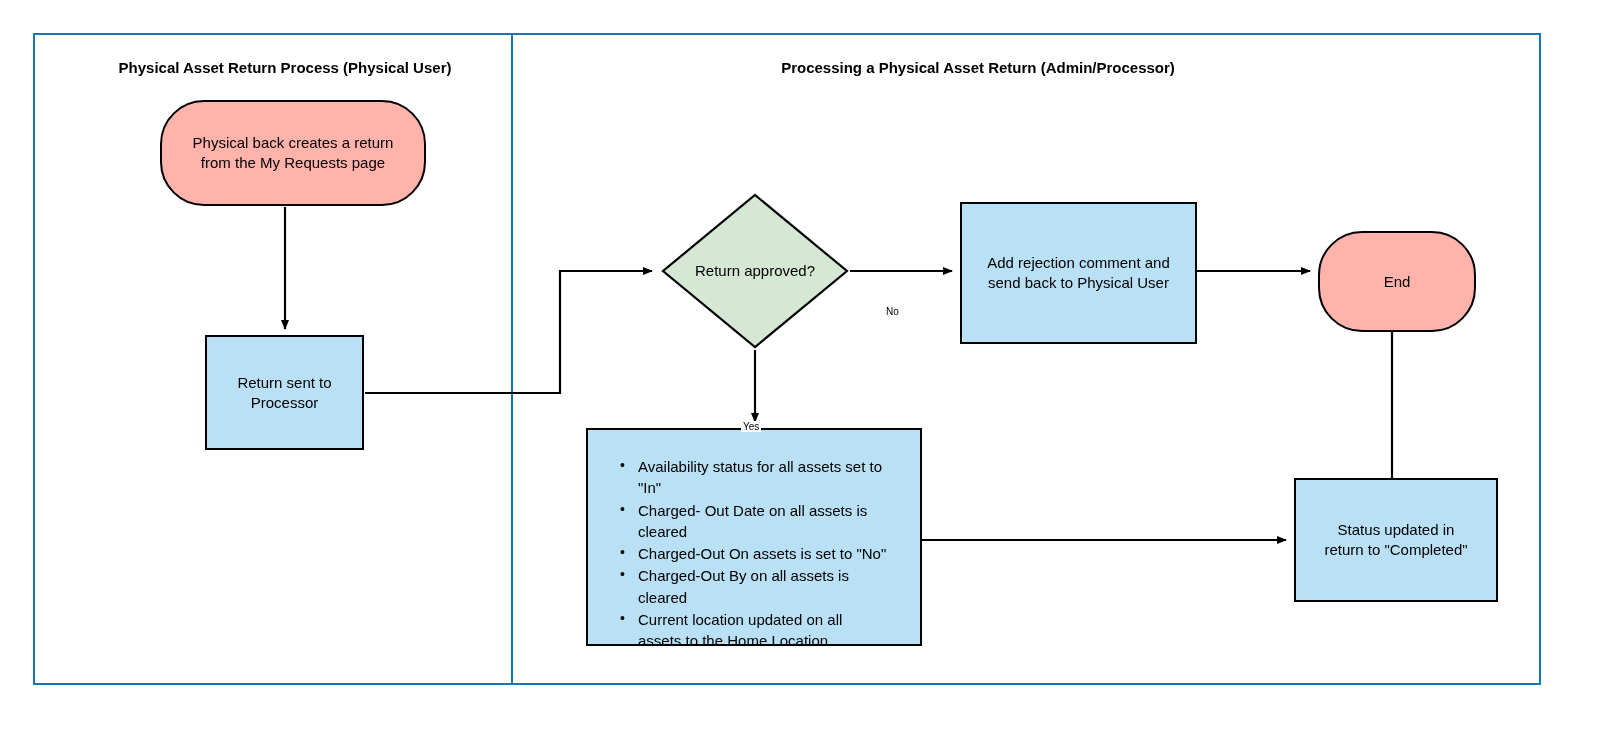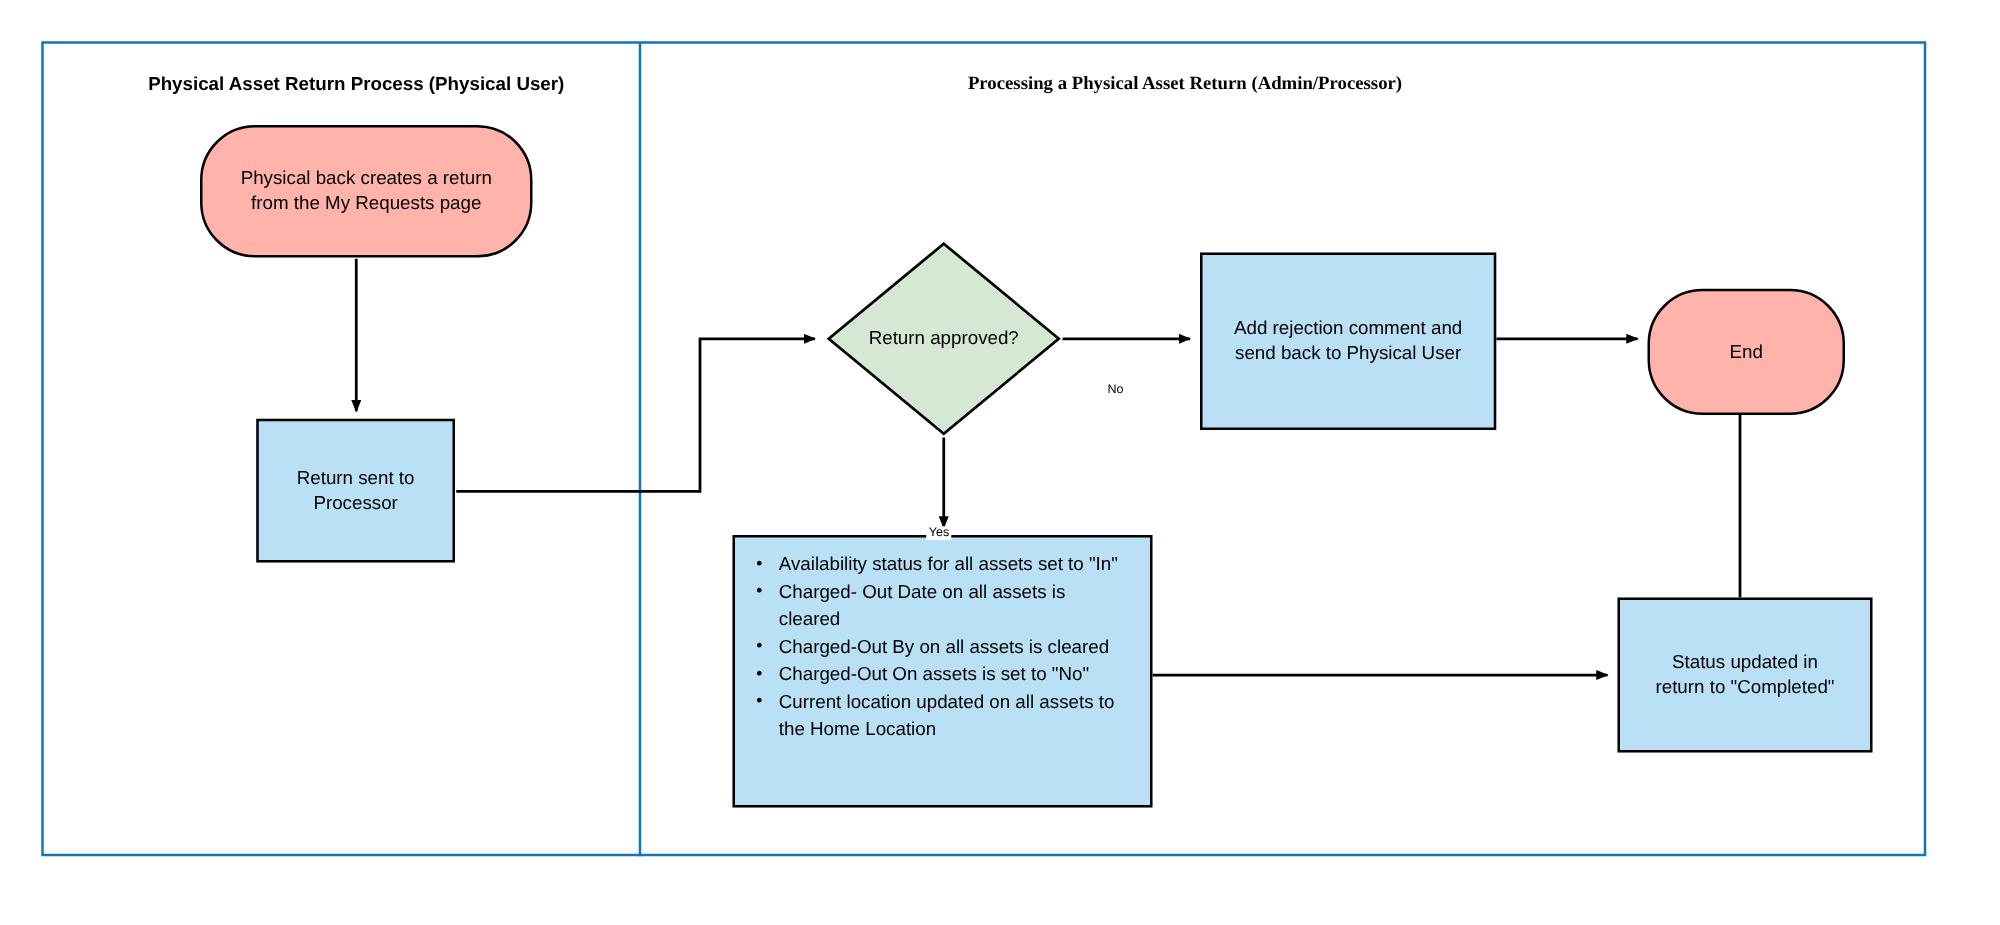--- a/index.html
+++ b/index.html
@@ -41,21 +41,21 @@
   
   .lane-title {
     position: absolute;
     font-size: 15px;
     font-weight: bold;
     text-align: center;
     white-space: nowrap;
     letter-spacing: 0px;
   }
   #lane-title-left  { left: 33px;  top: 59px; width: 480px; padding-left: 12px; }
-  #lane-title-right { left: 510px; top: 59px; width: 876px; font-family: Liberation Serif, serif; }
+  #lane-title-right { left: 540px; top: 59px; width: 876px; }
 
   
   #connectors {
     position: absolute;
     left: 0;
     top: 0;
     width: 1600px;
     height: 740px;
     pointer-events: none;
   }
@@ -125,21 +125,21 @@
     left: 586px; top: 428px; width: 336px; height: 218px;
     display: block;
     padding: 10px 10px 0 0;
   }
   #node-status {
     left: 1294px; top: 478px; width: 204px; height: 124px;
   }
 
   
   ul.bullet-list {
-    margin: 1px;
+    margin: 16px;
     padding: 0 6px 0 34px;
     list-style: none;
   }
   ul.bullet-list li {
     position: relative;
     font-size: 15px;
     line-height: 1.42;
     margin: 0 0 1px 0;
     text-align: left;
   }
@@ -219,22 +219,22 @@
   </div>
 
   <div class="node node-terminator" id="node-end">
     <span class="node-text">End</span>
   </div>
 
   <div class="node node-process" id="node-bullets">
     <ul class="bullet-list">
       <li>Availability status for all assets set to "In"</li>
       <li>Charged- Out Date on all assets is cleared</li>
+      <li>Charged-Out On assets  is set to "No"</li>
       <li>Charged-Out By on all assets is cleared</li>
-      <li>Charged-Out On assets  is set to "No"</li>
       <li>Current location updated on all assets to the Home Location</li>
     </ul>
   </div>
 
   <div class="node node-process" id="node-status">
     <span class="node-text">Status updated in
 return to "Completed"</span>
   </div>
 
   <div class="edge-label" id="label-no">No</div>

